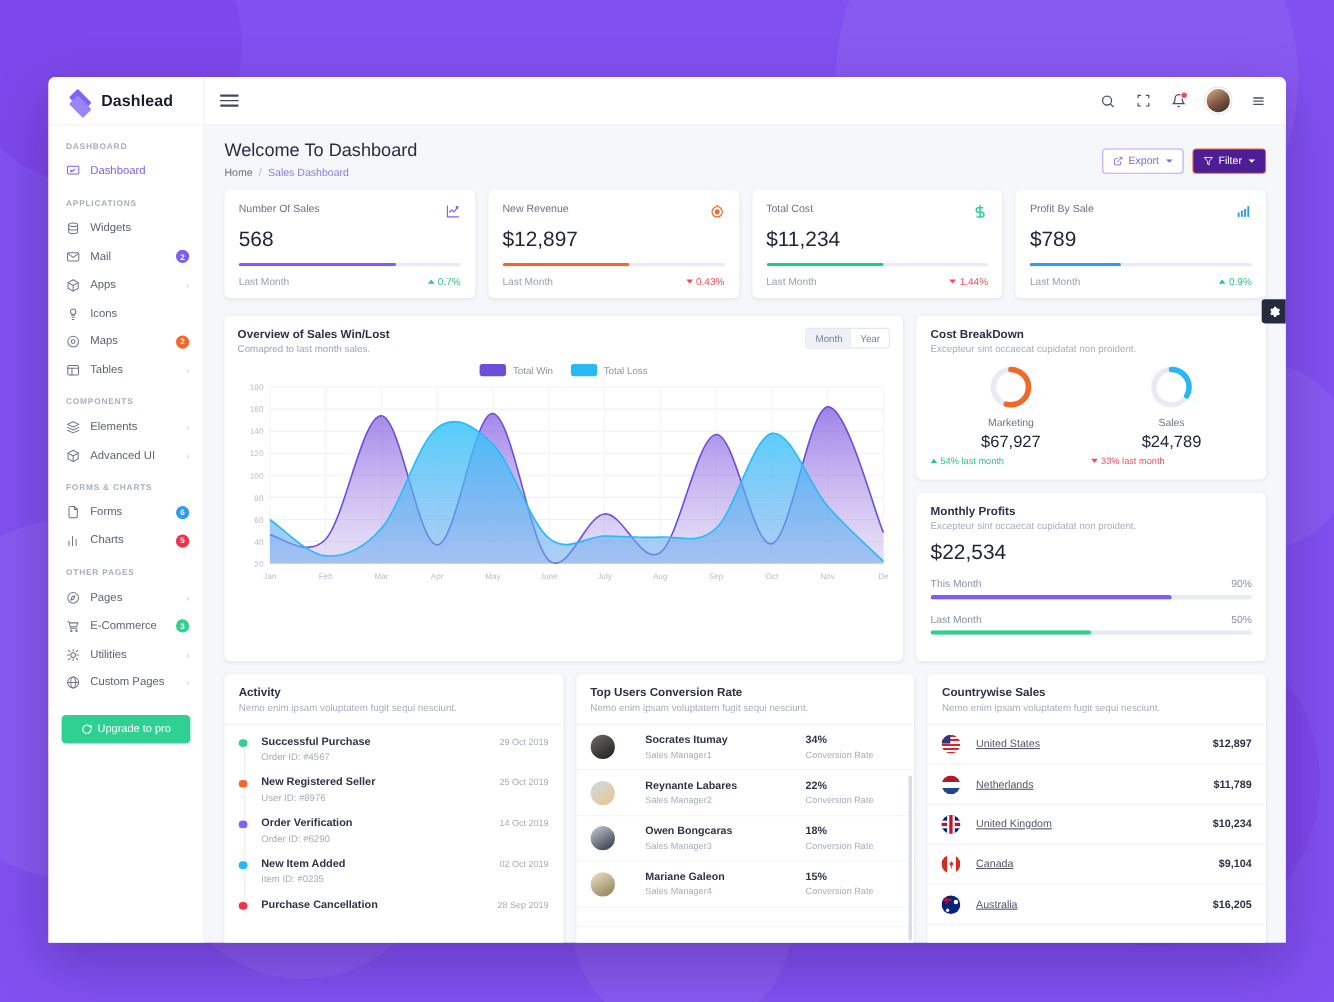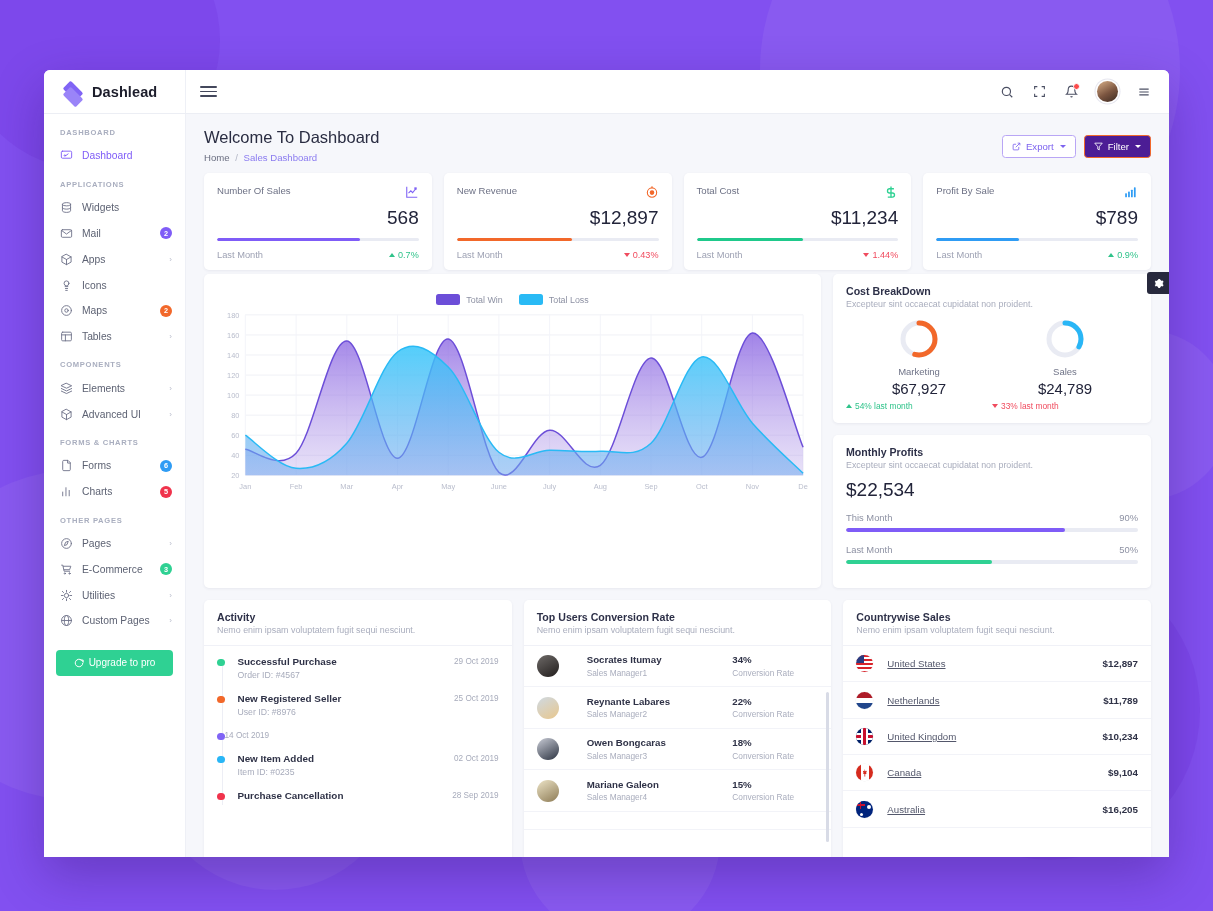--- a/index.html
+++ b/index.html
@@ -437,21 +437,21 @@
           <svg width="9" height="9" viewBox="0 0 24 24" fill="none" stroke="currentColor" stroke-width="2.2">
               <polygon points="22,3 2,3 10,12.5 10,19 14,21 14,12.5"></polygon>
             </svg>
           <span>Filter</span>
           <span class="caret"></span>
         </div>
       </div>
 
       <div class="grid">
 
-        <div class="row" id="stats-slot" style="margin-bottom:4px;text-align:right;">
+        <div class="row" id="stats-slot" style="margin-bottom:16px;">
             <div class="card stat">
               <div class="stat-top">
                 <span class="stat-label">Number Of Sales</span>
                 <span class="stat-icon" style="color:#8064f5"><svg width="14" height="14" viewBox="0 0 24 24" fill="none" stroke="currentColor" stroke-width="1.9">
                     <path d="M3 3v18h18"></path>
                     <polyline points="6,14 10,10 13,13 19,6"></polyline>
                     <rect x="16" y="4" width="4" height="4" fill="currentColor" stroke="none"></rect>
                   </svg></span>
               </div>
               <div class="stat-val">568</div>
@@ -514,20 +514,30 @@
               </div>
               <div class="stat-foot">
                 <span>Last Month</span>
                 <span class="delta" style="color:#2fc38a"><span class="tri up"></span>0.9%</span>
               </div>
             </div>
           </div>
 
         <div class="row" style="margin-bottom:12px;">
           <div class="card chart-card">
+            <div class="ch-head">
+              <div>
+                <div class="ch-title">Overview of Sales Win/Lost</div>
+                <div class="ch-sub">Comapred to last month sales.</div>
+              </div>
+              <div class="seg">
+                <div class="on">Month</div>
+                <div>Year</div>
+              </div>
+            </div>
             <div class="legend">
               <div class="lg">
                 <span class="sw" id="sw0" style="background: rgb(108, 78, 216);"></span>
                 <span>Total Win</span>
               </div>
               <div class="lg">
                 <span class="sw" id="sw1" style="background: rgb(41, 186, 245);"></span>
                 <span>Total Loss</span>
               </div>
             </div>
@@ -666,20 +676,24 @@
                   <div class="act">
                     <span class="act-dot" style="background:#f2682a"></span>
                     <div class="act-txt">
                       <div class="act-name">New Registered Seller</div>
                       <div class="act-meta">User ID: #8976</div>
                     </div>
                     <div class="act-date">25 Oct 2019</div>
                   </div>
                   <div class="act">
                     <span class="act-dot" style="background:#8064f5"></span>
+                    <div class="act-txt">
+                      <div class="act-name">Order Verification</div>
+                      <div class="act-meta">Order ID: #6290</div>
+                    </div>
                     <div class="act-date">14 Oct 2019</div>
                   </div>
                   <div class="act">
                     <span class="act-dot" style="background:#29b6f6"></span>
                     <div class="act-txt">
                       <div class="act-name">New Item Added</div>
                       <div class="act-meta">Item ID: #0235</div>
                     </div>
                     <div class="act-date">02 Oct 2019</div>
                   </div>

